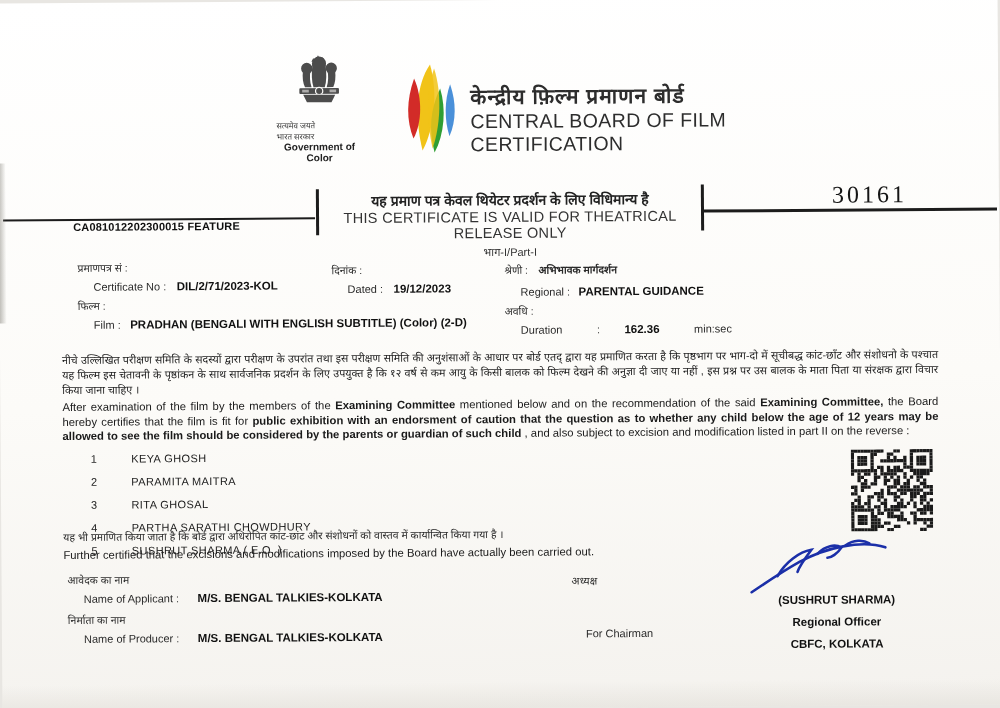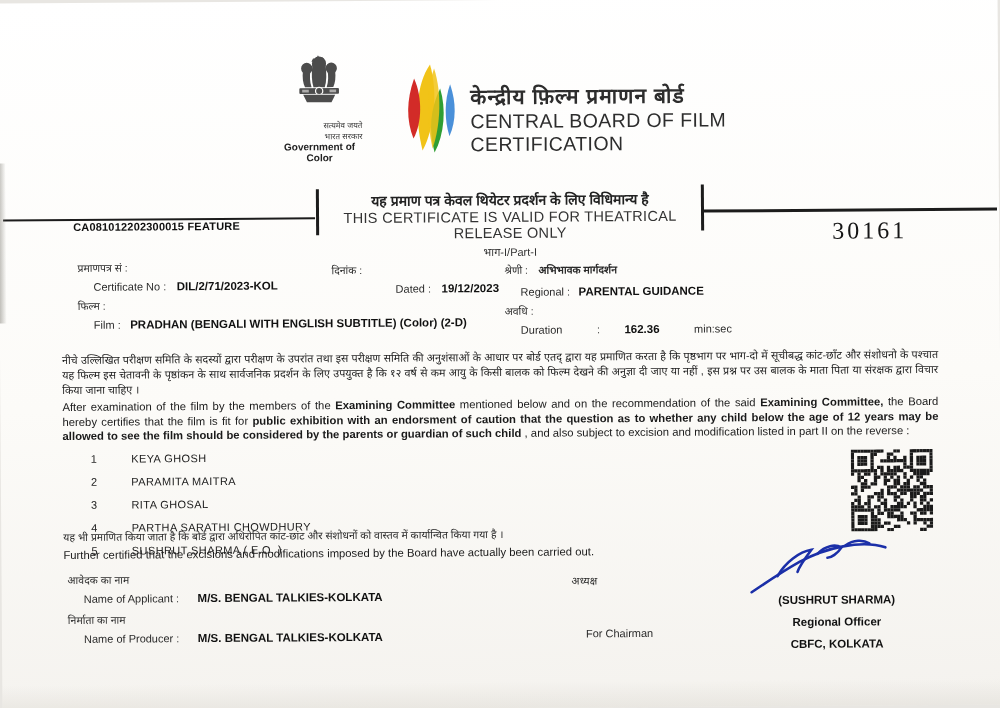--- a/index.html
+++ b/index.html
@@ -24,21 +24,21 @@
   .member-no{display:inline-block;width:36px;font-size:11px;color:#222;}
   .member-name{font-size:11px;letter-spacing:0.4px;color:#1a1a1a;}
   .member-row{margin-bottom:5px;}
   .badge{position:absolute;left:710px;top:262px;width:128px;height:60px;
     background:#46cfe6;border:2px solid #17a8c4;border-radius:22px;
     display:flex;align-items:center;justify-content:center;gap:14px;}
   .badge span{font-size:29px;color:#123;font-weight:normal;}
   .board-hi{font-size:21px;font-weight:bold;color:#2d2d2d;letter-spacing:1px;}
   .board-en{font-size:19.5px;color:#2d2d2d;letter-spacing:0.4px;font-stretch:condensed;}
   .gov{font-size:10px;font-weight:bold;color:#222;text-align:center;}
-  .gov-hi{font-size:8px;color:#333;text-align:right;}
+  .gov-hi{font-size:8px;color:#333;text-align:left;font-family:Liberation Serif, serif;}
   .sig-block{font-size:11.5px;font-weight:bold;color:#111;text-align:center;}
   .edge-shadow{position:absolute;left:0;top:160px;width:7px;height:160px;
     background:linear-gradient(90deg,#8a8880,transparent);opacity:.55;}
   .bottom-tex{position:absolute;left:0;bottom:0;width:100%;height:26px;
     background:linear-gradient(0deg,#dedbd4,rgba(222,219,212,0));opacity:.5;}
 </style>
 </head>
 <body>
 
 <div id="sheet">
@@ -91,31 +91,31 @@
   <div class="abs vbar" style="left:702px;top:186px;height:46px;"></div>
 
   <div class="abs filenum" style="left:74px;top:218px;">CA081012202300015 FEATURE</div>
 
   <div class="abs" style="left:322px;top:190px;width:378px;">
     <div class="banner-hi">यह प्रमाण पत्र केवल थियेटर प्रदर्शन के लिए विधिमान्य है</div>
     <div class="banner-en">THIS CERTIFICATE IS VALID FOR THEATRICAL RELEASE ONLY</div>
     <div class="banner-part" style="margin-top:3px;">भाग-I/Part-I</div>
   </div>
 
-  <div class="abs serial" style="left:833px;top:184px;margin-top:36px;">30161</div>
+  <div class="abs serial" style="left:833px;top:184px;">30161</div>
 
   <div class="abs" style="left:78px;top:258px;">
     <div class="hi">प्रमाणपत्र सं :</div>
     <div style="margin-top:2px;"><span class="lbl">Certificate No :</span>
       <span class="val" style="margin-left:6px;">DIL/2/71/2023-KOL</span></div>
   </div>
 
   <div class="abs" style="left:332px;top:262px;">
     <div class="hi">दिनांक :</div>
-    <div style="margin-top:2px;margin-left:48px;"><span class="lbl">Dated :</span>
+    <div style="margin-top:2px;"><span class="lbl">Dated :</span>
       <span class="val" style="margin-left:6px;">19/12/2023</span></div>
   </div>
 
   <div class="abs" style="left:78px;top:296px;">
     <div class="hi">फिल्म :</div>
     <div style="margin-top:2px;"><span class="lbl">Film :</span>
       <span class="val" style="margin-left:5px;">PRADHAN  (BENGALI WITH ENGLISH SUBTITLE) (Color) (2-D)</span></div>
   </div>
 
   <div class="abs" style="left:505px;top:260px;">

